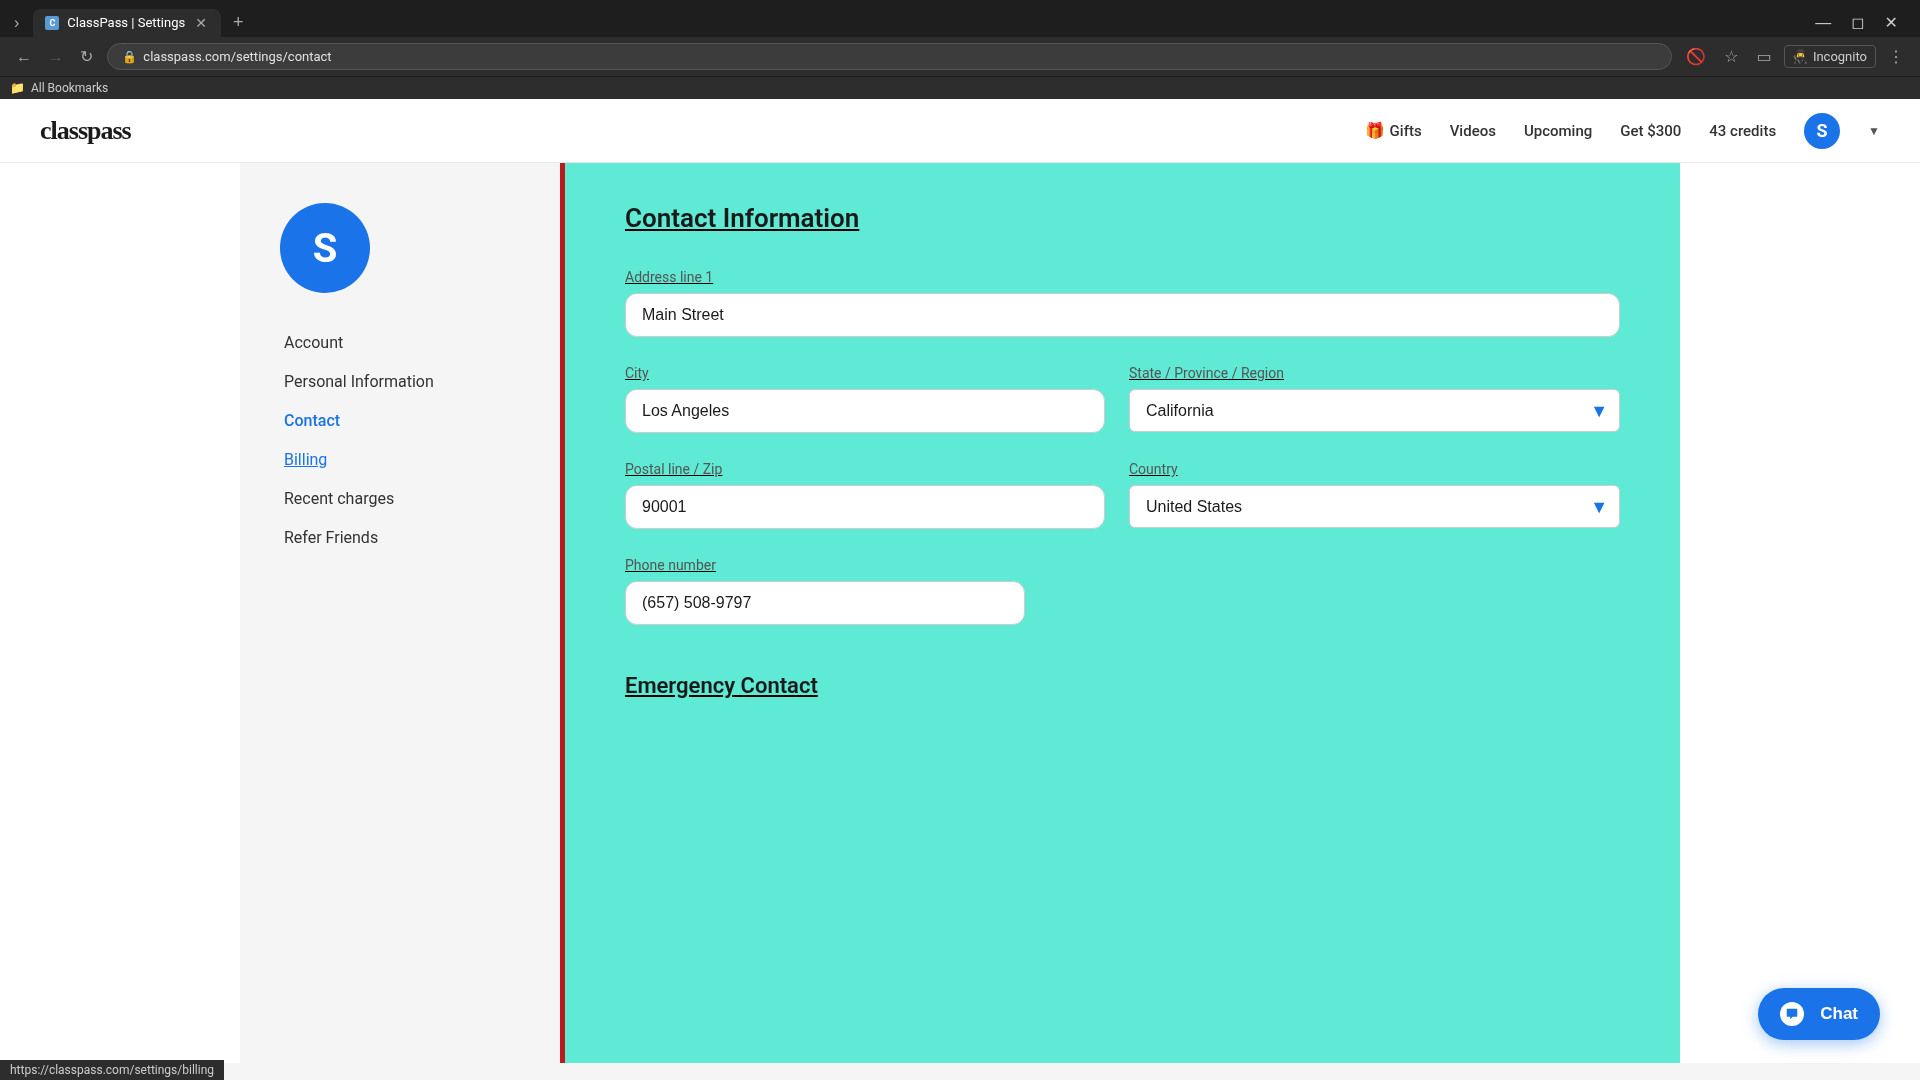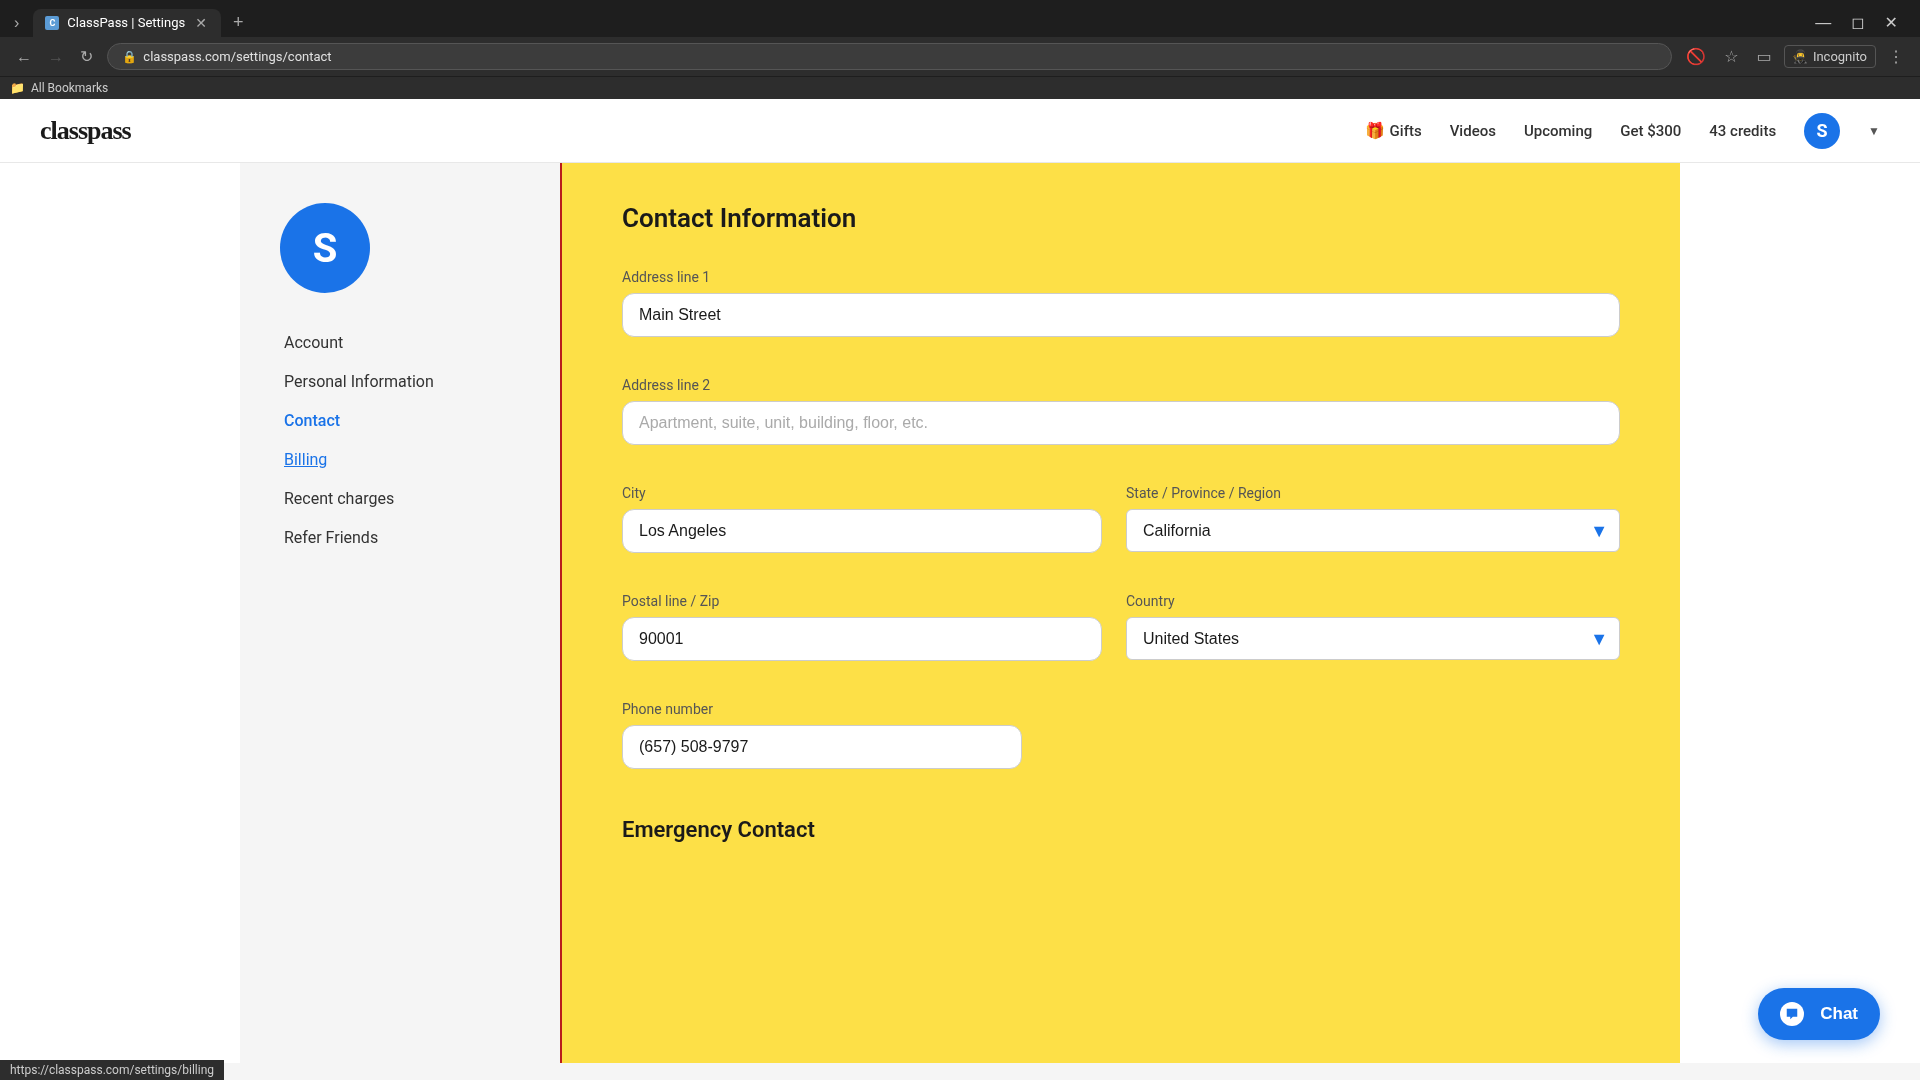--- a/index.html
+++ b/index.html
@@ -189,34 +189,35 @@
       font-weight: 500;
     }
     .sidebar-item.billing-link {
       color: #1a73e8;
       text-decoration: underline;
     }
 
     
     .main-content {
       flex: 1;
-      background: #fde047;
+      background: #5eead4;
       padding: 40px 60px;
-      border-left: 2px solid #b91c1c;
+      border-left: 5px solid #b91c1c;
+      text-decoration: underline;
     }
 
     .section-title {
       font-size: 26px;
       font-weight: 600;
       color: #1a1a1a;
       margin-bottom: 36px;
     }
 
     .form-group {
-      margin-bottom: 40px;
+      margin-bottom: 28px;
     }
     .form-label {
       font-size: 14px;
       color: #555;
       margin-bottom: 8px;
       display: block;
     }
     .form-input {
       width: 100%;
       padding: 12px 16px;
@@ -405,24 +406,20 @@
     </aside>
 
     <main class="main-content">
       <h1 class="section-title">Contact Information</h1>
 
       <div class="form-group">
         <label class="form-label">Address line 1</label>
         <input class="form-input" type="text" value="Main Street" style="">
       </div>
 
-      <div class="form-group">
-        <label class="form-label">Address line 2</label>
-        <input class="form-input" type="text" placeholder="Apartment, suite, unit, building, floor, etc." style="">
-      </div>
 
       <div class="form-row">
         <div class="form-col form-col-city">
           <div class="form-group">
             <label class="form-label">City</label>
             <input class="form-input" type="text" value="Los Angeles" style="">
           </div>
         </div>
         <div class="form-col">
           <div class="form-group">

